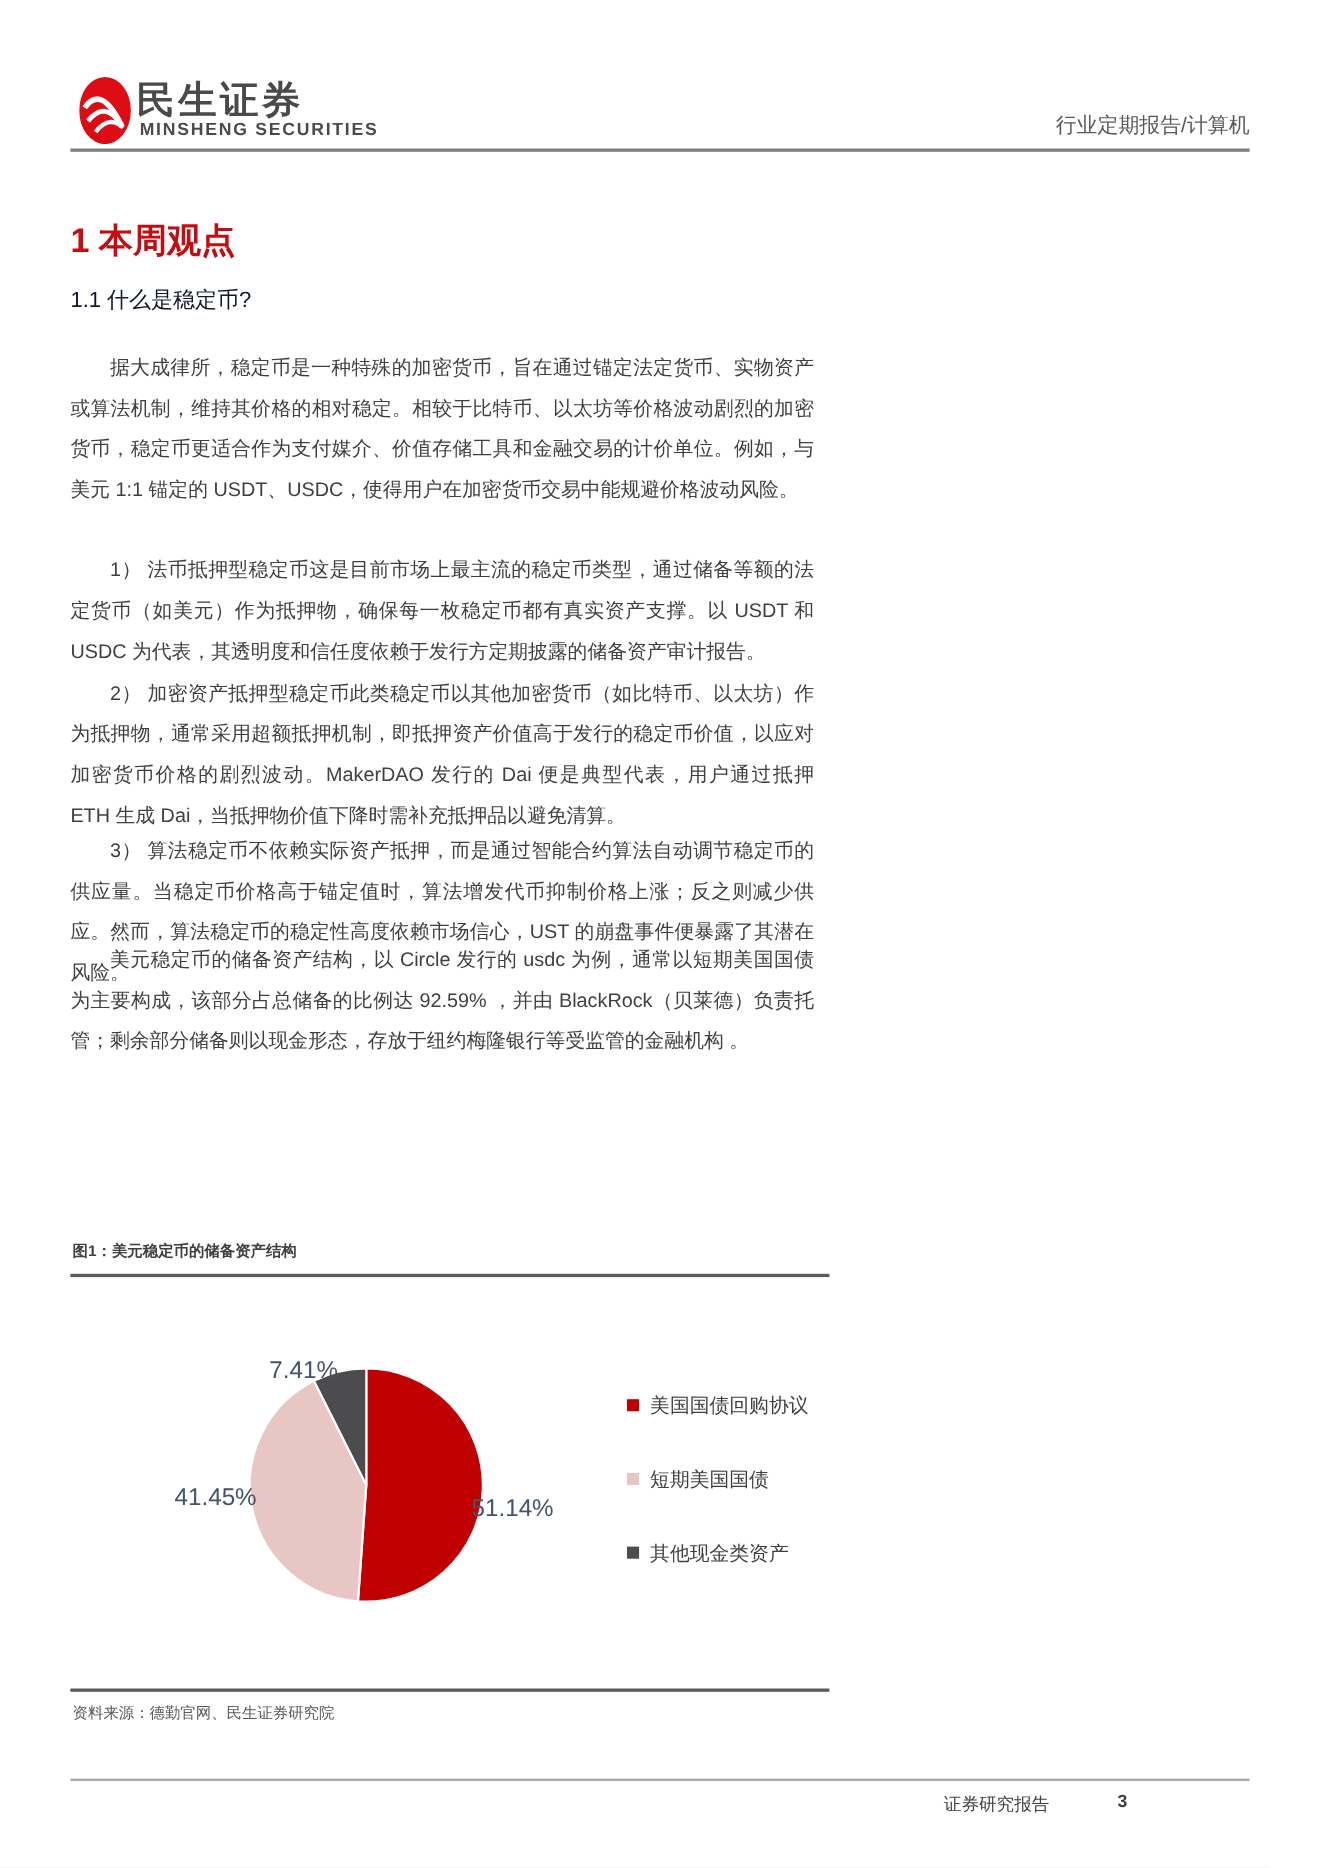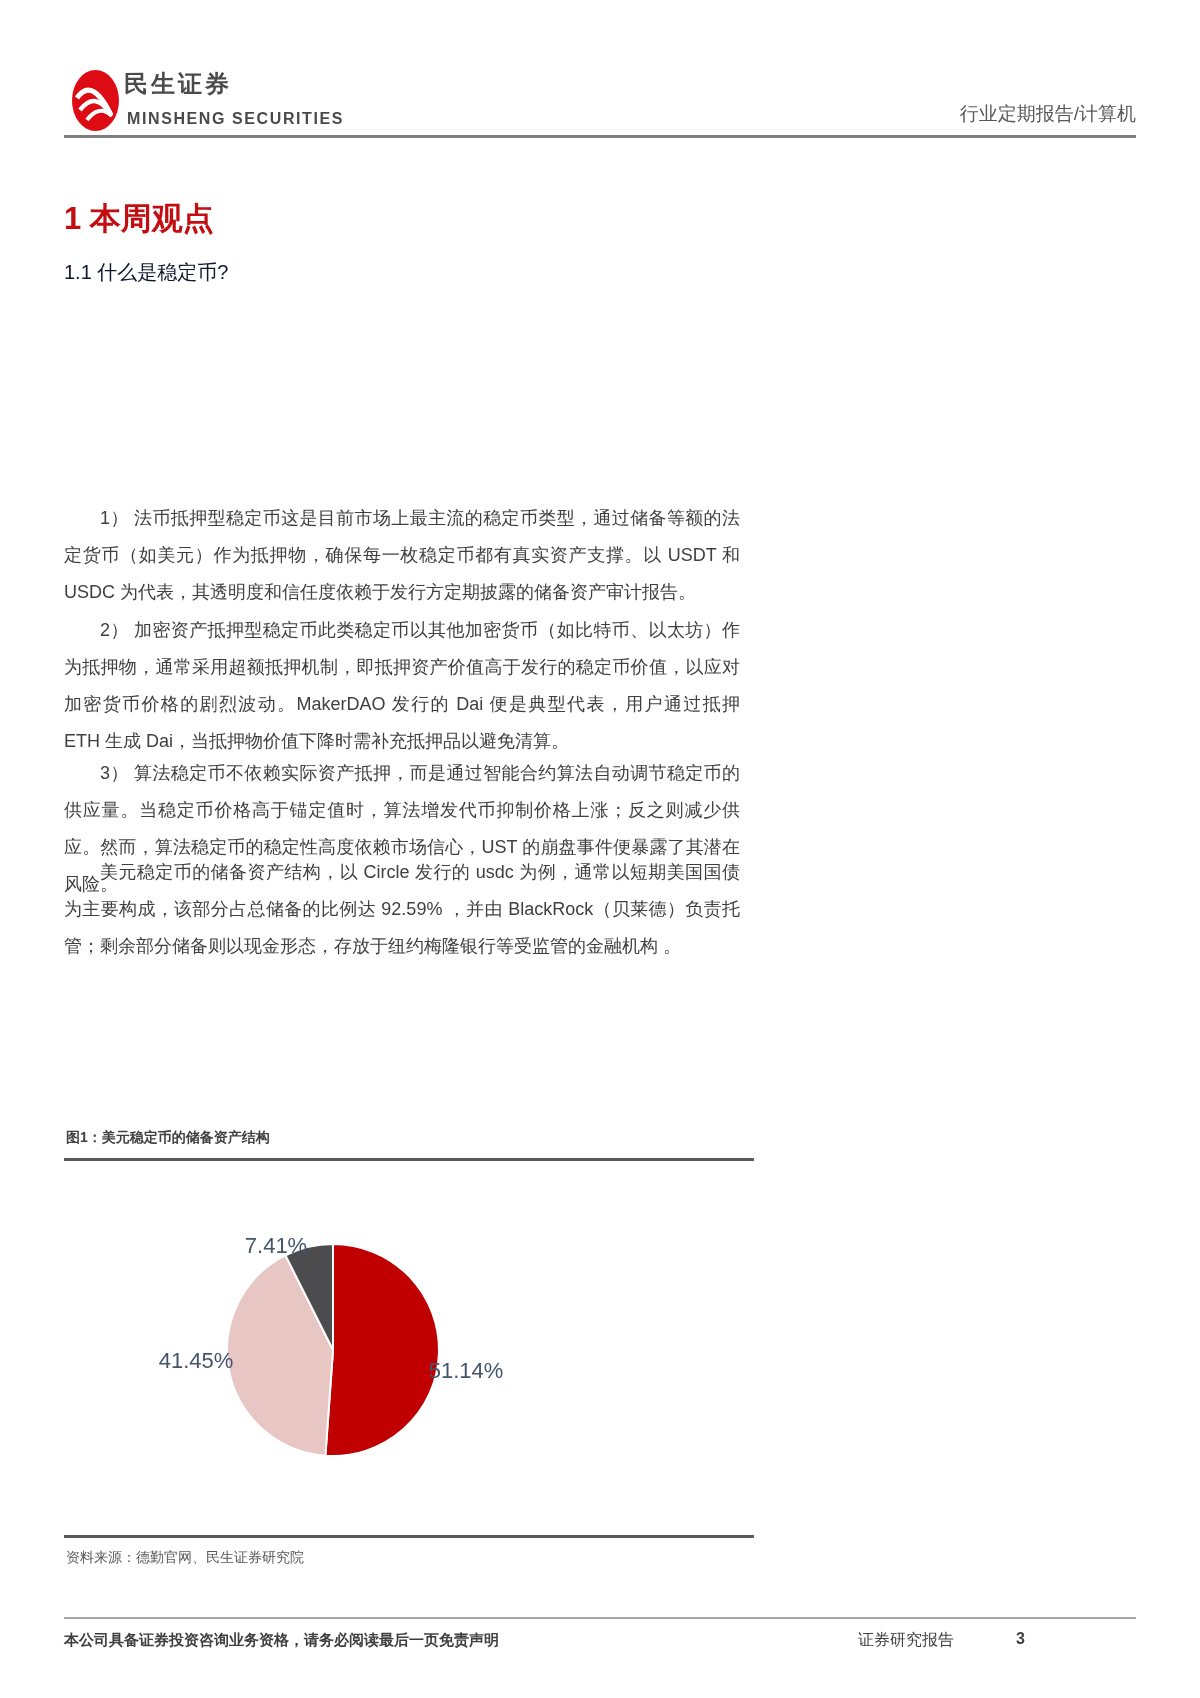--- a/index.html
+++ b/index.html
@@ -9,21 +9,21 @@
     margin:0 auto;
     background:#ffffff;
     font-family:"Liberation Sans", sans-serif;
     color:#3f3f3f;
     overflow:hidden;
   }
   .abs{position:absolute;}
 
   
   .logo-mark{left:72px;top:70px;width:47px;height:61px;}
-  .logo-cn{left:124px;top:68px;font-size:24px;font-weight:bold;color:#4a4a4a;letter-spacing:3px;}
+  .logo-cn{left:124px;top:68px;font-size:35px;font-weight:bold;color:#4a4a4a;letter-spacing:3px;}
   .logo-en{left:127px;top:110px;font-size:16px;font-weight:bold;color:#4a4a4a;letter-spacing:1.6px;}
   .header-right{right:64px;top:101px;font-size:19px;color:#595959;}
   .header-rule{left:64px;top:135px;width:1072px;height:3px;background:#7f7f7f;}
 
   
   .h1{left:64px;top:198px;font-size:31px;font-weight:bold;color:#c30d10;}
   .h2{left:64px;top:259px;font-size:20px;font-weight:normal;color:#0f172a;}
 
   
   .para{
@@ -79,42 +79,56 @@
     <path d="M15 50 Q 27 34 40 46" stroke="#ffffff" stroke-width="4" fill="none"></path>
   </svg>
   <div class="abs logo-cn">民生证券</div>
   <div class="abs logo-en">MINSHENG SECURITIES</div>
   <div class="abs header-right">行业定期报告/计算机</div>
   <div class="abs header-rule"></div>
 
   <div class="abs h1">1 本周观点</div>
   <div class="abs h2">1.1 什么是稳定币?</div>
 
+  <p class="abs para p1">据大成律所，稳定币是一种特殊的加密货币，旨在通过锚定法定货币、实物资产或算法机制，维持其价格的相对稳定。相较于比特币、以太坊等价格波动剧烈的加密货币，稳定币更适合作为支付媒介、价值存储工具和金融交易的计价单位。例如，与美元 1:1 锚定的 USDT、USDC，使得用户在加密货币交易中能规避价格波动风险。</p>
   <p class="abs para p2">1） 法币抵押型稳定币这是目前市场上最主流的稳定币类型，通过储备等额的法定货币（如美元）作为抵押物，确保每一枚稳定币都有真实资产支撑。以 USDT 和 USDC 为代表，其透明度和信任度依赖于发行方定期披露的储备资产审计报告。</p>
   <p class="abs para p3">2） 加密资产抵押型稳定币此类稳定币以其他加密货币（如比特币、以太坊）作为抵押物，通常采用超额抵押机制，即抵押资产价值高于发行的稳定币价值，以应对加密货币价格的剧烈波动。MakerDAO 发行的 Dai 便是典型代表，用户通过抵押 ETH 生成 Dai，当抵押物价值下降时需补充抵押品以避免清算。</p>
   <p class="abs para p4">3） 算法稳定币不依赖实际资产抵押，而是通过智能合约算法自动调节稳定币的供应量。当稳定币价格高于锚定值时，算法增发代币抑制价格上涨；反之则减少供应。然而，算法稳定币的稳定性高度依赖市场信心，UST 的崩盘事件便暴露了其潜在风险。</p>
   <p class="abs para p5">美元稳定币的储备资产结构，以 Circle 发行的 usdc 为例，通常以短期美国国债为主要构成，该部分占总储备的比例达 92.59% ，并由 BlackRock（贝莱德）负责托管；剩余部分储备则以现金形态，存放于纽约梅隆银行等受监管的金融机构 。</p>
 
   <div class="abs fig-title">图1：美元稳定币的储备资产结构</div>
   <div class="abs fig-rule-top"></div>
 
   <div class="abs chart">
     <svg id="pie-svg" class="pie-svg" viewBox="0 0 220 220" xmlns="http://www.w3.org/2000/svg">
         <path d="M 110 110 L 110.00 4.00 A 106 106 0 1 1 102.41 215.73 Z" fill="#c00000" stroke="#ffffff" stroke-width="2"></path>
         <path d="M 110 110 L 102.41 215.73 A 106 106 0 0 1 62.41 15.28 Z" fill="#e8c6c4" stroke="#ffffff" stroke-width="2"></path>
         <path d="M 110 110 L 62.41 15.28 A 106 106 0 0 1 110.00 4.00 Z" fill="#4c4c4e" stroke="#ffffff" stroke-width="2"></path>
       </svg>
 
     <div class="pie-label lbl-0" style="color: rgb(68, 84, 106);">51.14%</div>
     <div class="pie-label lbl-1" style="color: rgb(68, 84, 106);">41.45%</div>
     <div class="pie-label lbl-2" style="color: rgb(68, 84, 106);">7.41%</div>
 
+    <div class="legend">
+      <div class="legend-item">
+        <span class="legend-swatch" style="background: rgb(192, 0, 0);"></span>
+        <span class="legend-label">美国国债回购协议</span>
+      </div>
+      <div class="legend-item">
+        <span class="legend-swatch" style="background: rgb(232, 198, 196);"></span>
+        <span class="legend-label">短期美国国债</span>
+      </div>
+      <div class="legend-item">
+        <span class="legend-swatch" style="background: rgb(76, 76, 78);"></span>
+        <span class="legend-label">其他现金类资产</span>
+      </div>
+    </div>
   </div>
 
   <div class="abs fig-rule-bottom"></div>
   <div class="abs fig-source">资料来源：德勤官网、民生证券研究院</div>
 
   <div class="abs footer-rule"></div>
-  <div class="abs footer-left">本公司具备证券投资咨询业务资格，请务必阅读最后一页免责声明</div>
   <div class="abs footer-center">证券研究报告</div>
   <div class="abs footer-page">3</div>
 
 </div>
 
 </body></html>

